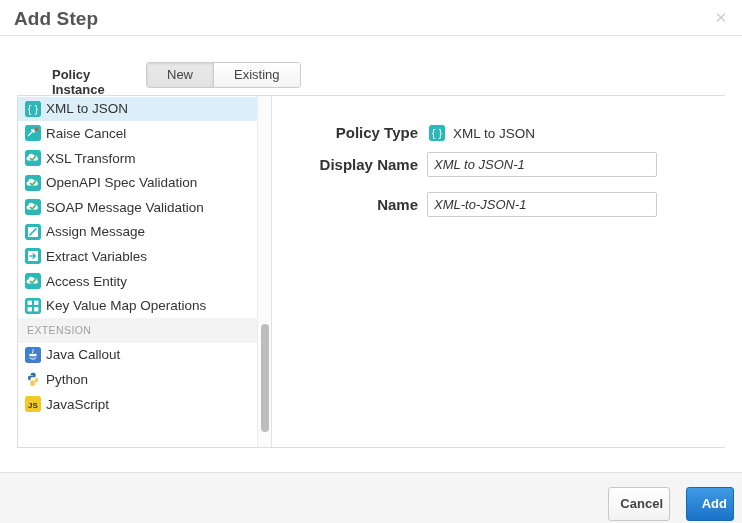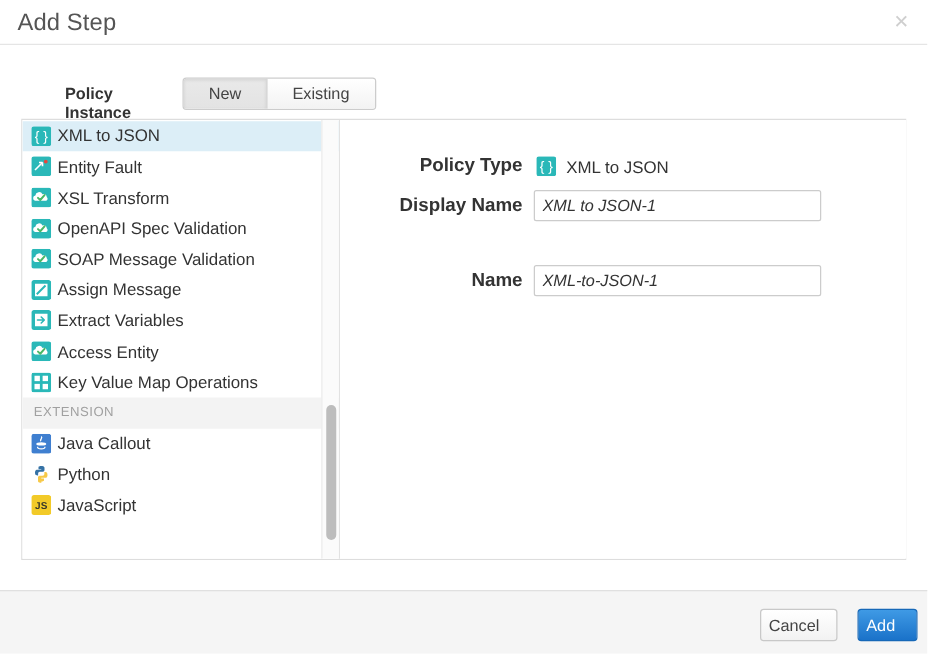--- a/index.html
+++ b/index.html
@@ -25,21 +25,21 @@
     height: 36px;
     border-bottom: 1px solid #e5e5e5;
     box-sizing: border-box;
     background: #ffffff;
   }
   .dialog-title {
     position: absolute;
     left: 14px;
     top: 8px;
     font-size: 19px;
-    font-weight: 400;
+    font-weight: 700;
     color: #555555;
     letter-spacing: 0.1px;
   }
   .close-icon {
     position: absolute;
     right: 12px;
     top: 9px;
     width: 18px;
     height: 18px;
     color: #cfcfcf;
@@ -252,29 +252,29 @@
     top: 472px;
     width: 742px;
     height: 51px;
     background: #f5f5f5;
     border-top: 1px solid #e0e0e0;
     box-sizing: border-box;
   }
   .btn {
     position: absolute;
     top: 14px;
-    height: 26px;
+    height: 34px;
     border-radius: 3px;
     font-size: 13px;
-    font-weight: normal;
+    font-weight: bold;
     font-family: "Liberation Sans", sans-serif;
     cursor: pointer;
     box-sizing: border-box;
     line-height: 24px;
-    text-align: left;
+    text-align: right;
   }
   .btn-cancel {
     right: 72px;
     width: 62px;
     background: linear-gradient(#ffffff, #f2f2f2);
     border: 1px solid #c8c8c8;
     color: #444444;
   }
   .btn-add {
     right: 8px;
@@ -317,21 +317,21 @@
         </div>
         <div class="policy-item">
           <span class="ic">
             <svg width="16" height="16" viewBox="0 0 16 16">
               <rect width="16" height="16" rx="2" fill="#2ab8b8"></rect>
               <path d="M3 11 L9 5" stroke="#ffffff" stroke-width="1.3" fill="none"></path>
               <path d="M9 5 L9 8 M9 5 L6.2 5" stroke="#ffffff" stroke-width="1.3" fill="none"></path>
               <circle cx="11.6" cy="4.2" r="1.5" fill="#e8453c"></circle>
             </svg>
           </span>
-          <span class="label">Entity Fault</span>
+          <span class="label">Raise Cancel</span>
         </div>
         <div class="policy-item">
           <span class="ic">
             <svg width="16" height="16" viewBox="0 0 16 16">
               <rect width="16" height="16" rx="2" fill="#2ab8b8"></rect>
               <path d="M3 10.5a2.1 2.1 0 0 1 .3-4.1 3 3 0 0 1 5.7-1 2.4 2.4 0 0 1 3.4 2.1 2 2 0 0 1-.4 3z" fill="#ffffff"></path>
               <path d="M5.4 8.3 L7.2 10 L10.6 6.1" stroke="#49b866" stroke-width="1.6" fill="none" stroke-linecap="round" stroke-linejoin="round"></path>
             </svg>
           </span>
           <span class="label">XSL Transform</span>
@@ -447,21 +447,21 @@
         </span>
         <span class="label">XML to JSON</span>
       </div>
     </div>
 
     <div class="field-row" style="top:56px;">
       <div class="field-label">Display Name</div>
       <input class="text-input" type="text" value="XML to JSON-1" style="">
     </div>
 
-    <div class="field-row" style="top:96px;margin-top:20px;">
+    <div class="field-row" style="top:96px;">
       <div class="field-label">Name</div>
       <input class="text-input" type="text" value="XML-to-JSON-1" style="">
     </div>
 
   </div>
 </div>
 
 <div class="footer">
   <button class="btn btn-cancel">Cancel</button>
   <button class="btn btn-add">Add</button>

